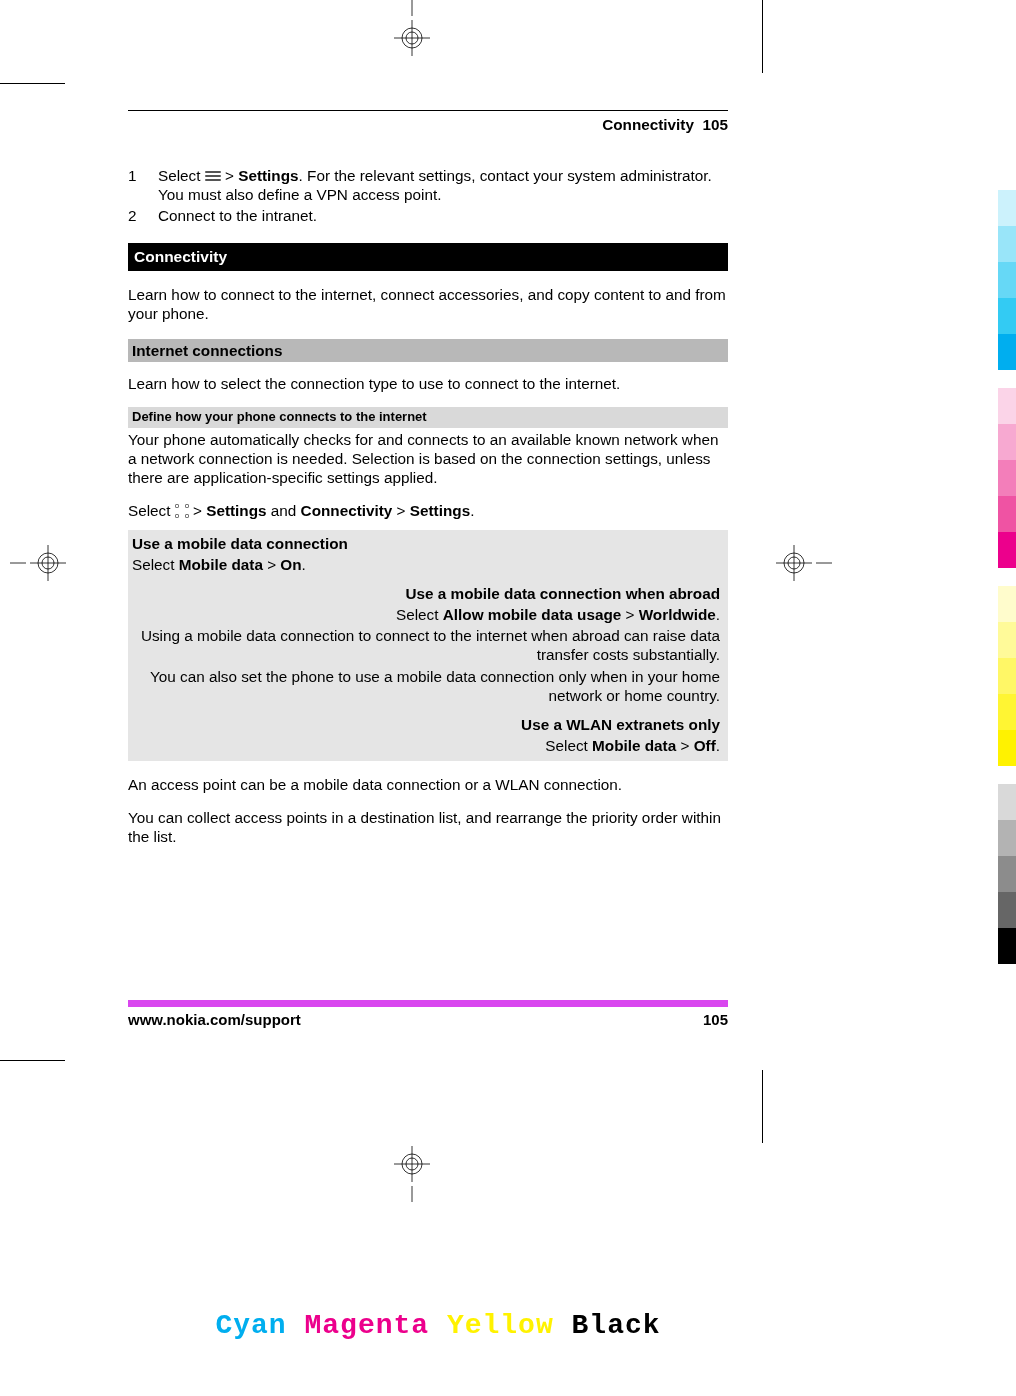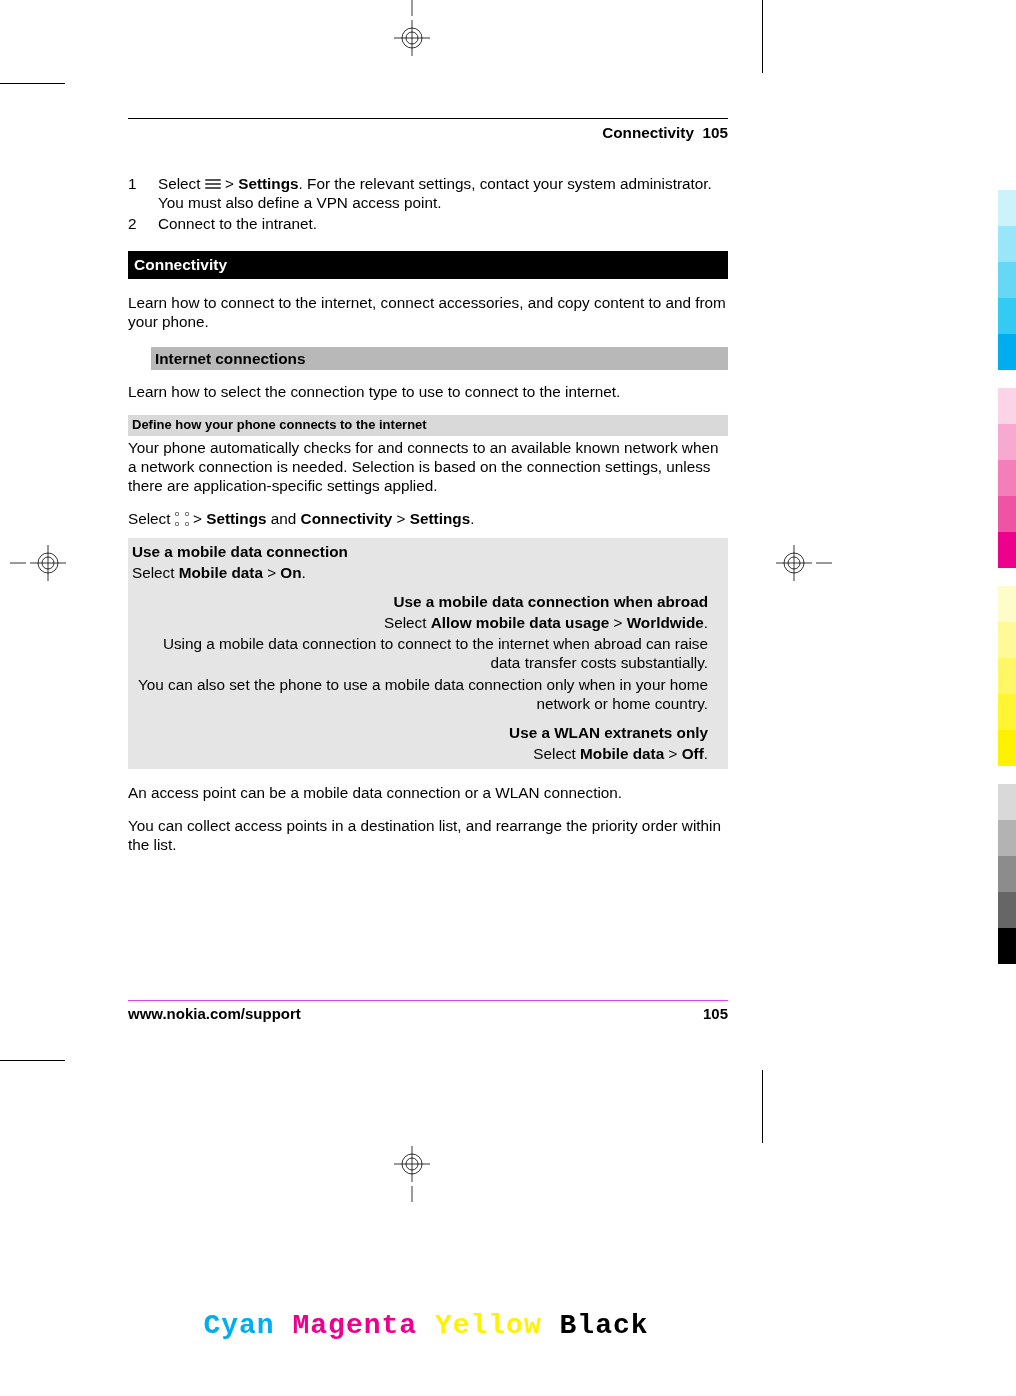--- a/index.html
+++ b/index.html
@@ -65,21 +65,21 @@
     top: 190px;
     width: 18px;
   }
   .swatches-right div {
     width: 18px;
     height: 36px;
   }
   .content {
     position: absolute;
     left: 128px;
-    top: 118px;
+    top: 110px;
     width: 600px;
     font-size: 15.3px;
     line-height: 1.25;
     color: #000;
   }
   .hdr-line {
     border-top: 1px solid #000;
     margin-bottom: 4px;
   }
   .page-hdr {
@@ -109,56 +109,55 @@
     padding: 4px 6px;
     margin-top: 18px;
     font-size: 15.5px;
   }
   .gray-bar {
     background: #b8b8b8;
     font-weight: bold;
     padding: 2px 4px;
     margin-top: 16px;
     font-size: 15.3px;
-    margin-left: 23px;
   }
   .lgray-bar {
     background: #d9d9d9;
     font-weight: bold;
     padding: 2px 4px;
     margin-top: 14px;
     font-size: 13px;
   }
   .lgray-box {
     background: #e5e5e5;
-    padding: 2px 20px 6px 4px;
+    padding: 2px 8px 6px 4px;
     font-size: 15.3px;
   }
   .lgray-box .h {
     font-weight: bold;
     padding-top: 2px;
   }
   .lgray-box p { margin-top: 2px; }
   .lgray-box + .lgray-box { margin-top: 0; text-align: right; }
   .footer {
     position: absolute;
     left: 128px;
     top: 1000px;
     width: 600px;
-    border-top: 1px solid #d946ef;
+    border-top: 7px solid #d946ef;
     padding-top: 4px;
     font-weight: bold;
     font-size: 15px;
     display: flex;
     justify-content: space-between;
   }
   .color-names {
     position: absolute;
     top: 1310px;
-    left: 0;
+    left: 12px;
     width: 852px;
     text-align: center;
     font-family: "Courier New", monospace;
     font-weight: bold;
     font-size: 28px;
     letter-spacing: 1px;
   }
   .cyan { color: #00aeef; }
   .magenta { color: #ec008c; }
   .yellow { color: #fff200; }

